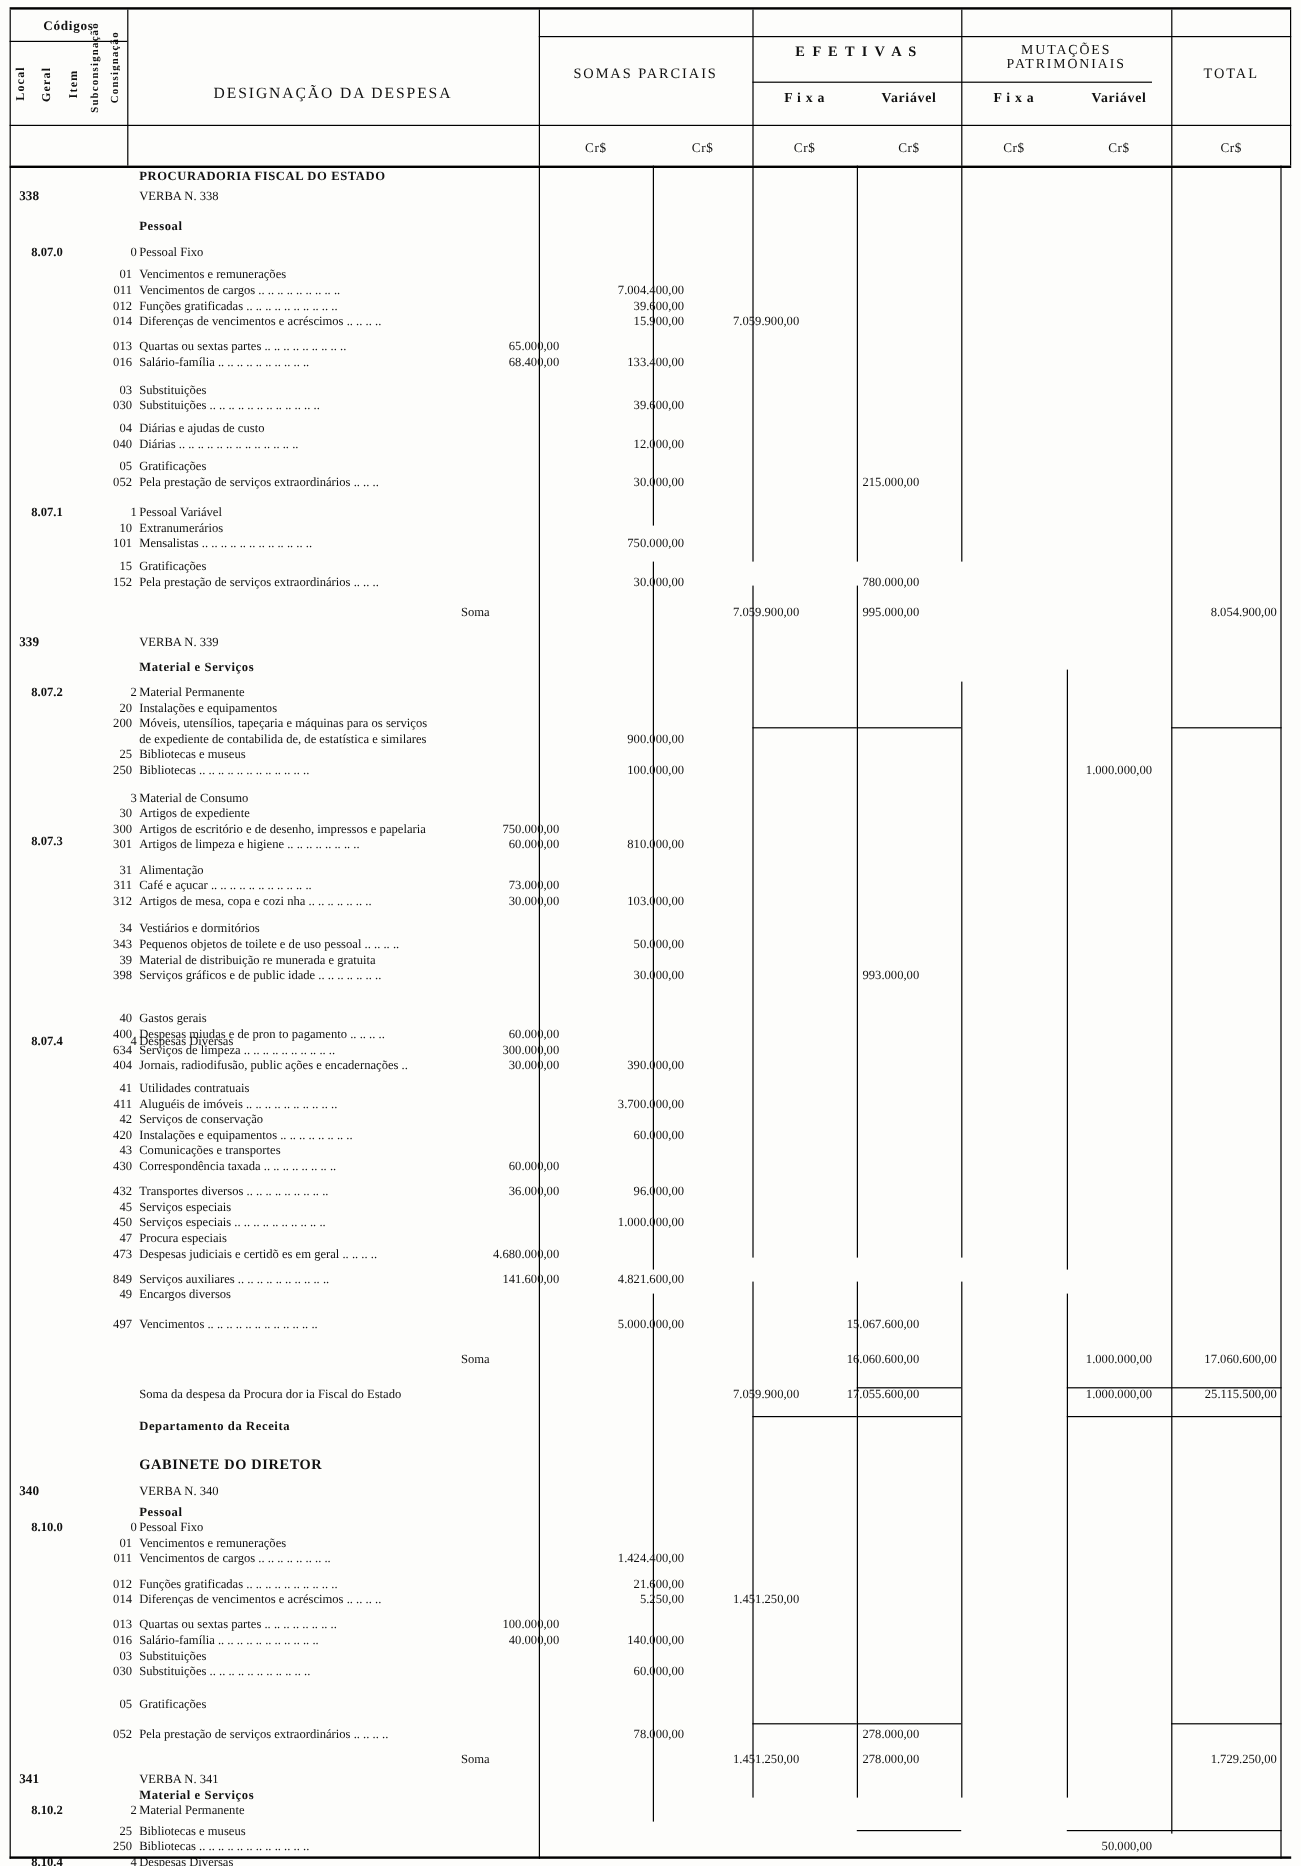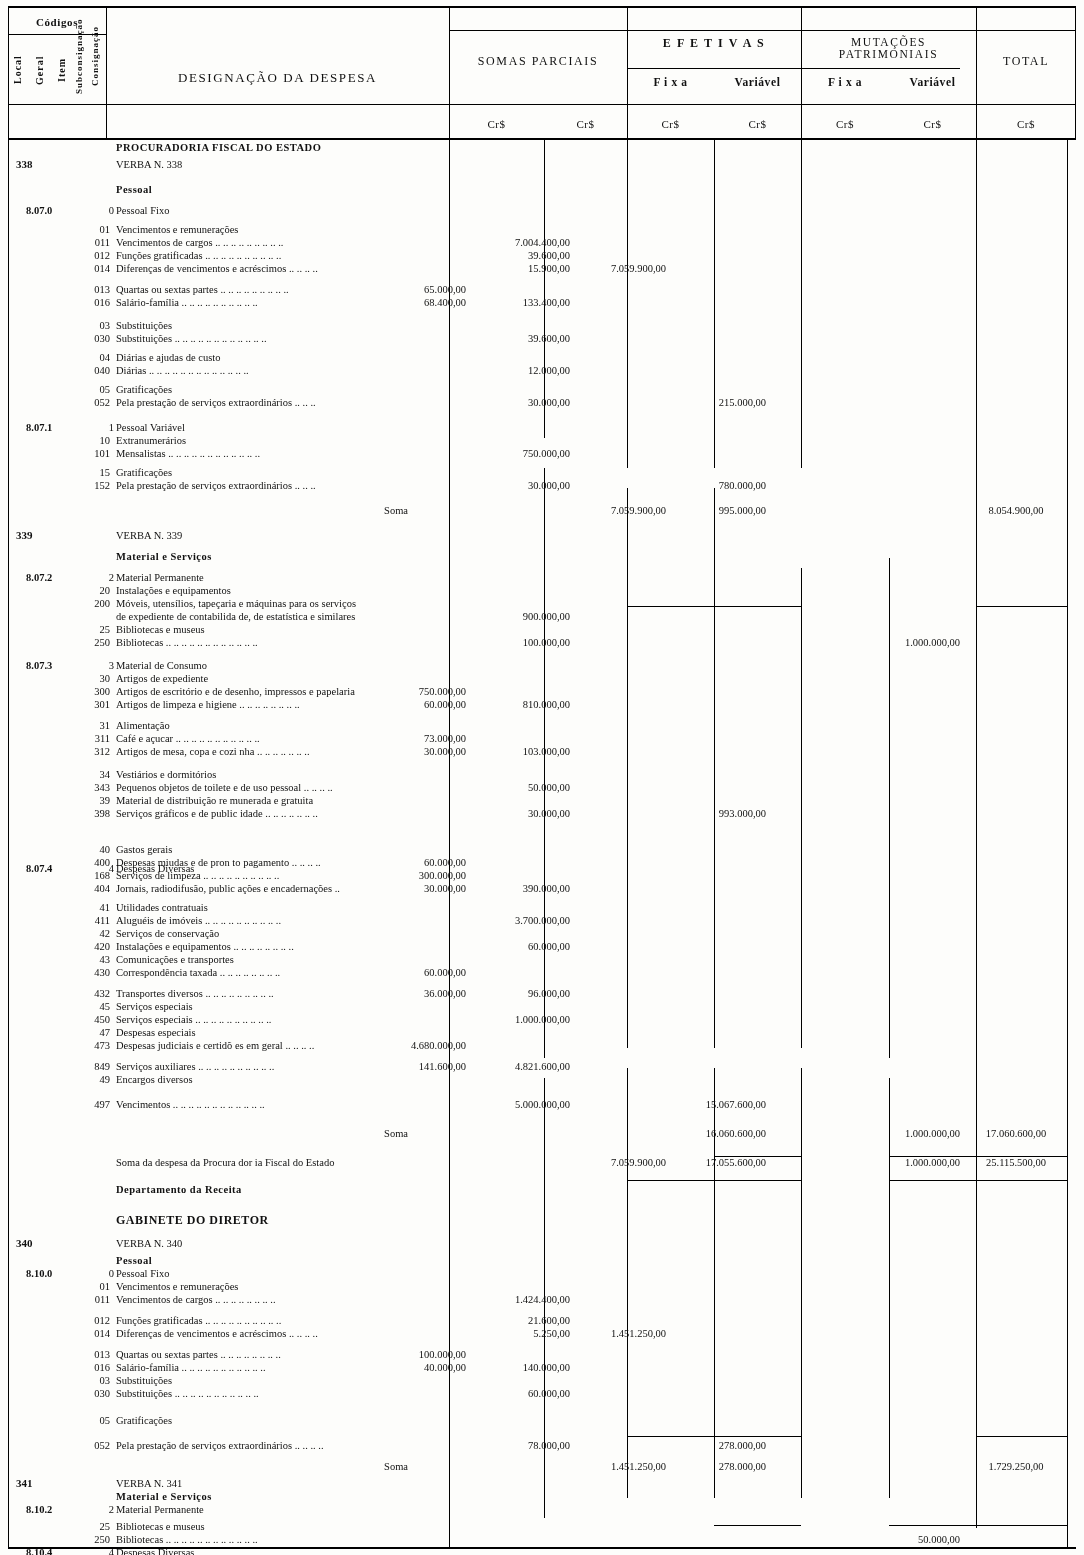--- a/index.html
+++ b/index.html
@@ -63,21 +63,21 @@
   .c-local{position:absolute;left:18px;width:54px;text-align:left;font-size:10.5px;}
   .c-item{position:absolute;left:72px;width:30px;text-align:right;font-size:10.5px;}
   .c-sub{position:absolute;left:62px;width:40px;text-align:right;font-size:10.5px;}
   .c-desig{position:absolute;left:108px;right:640px;text-align:left;font-size:10.5px;}
   .num{position:absolute;text-align:right;font-size:10.5px;}
   .n-sp1{width:96px;left:362px;}
   .n-sp2{width:96px;left:466px;}
   .n-ef-f{width:90px;left:568px;}
   .n-ef-v{width:90px;left:668px;}
   .n-mp-v{width:86px;left:866px;}
-  .n-tot{width:96px;left:960px;text-align:center;}
+  .n-tot{width:96px;left:960px;}
   .soma-label{position:absolute;left:108px;right:640px;text-align:right;padding-right:28px;font-size:10.5px;}
   .hr-small{position:absolute;height:1px;background:#000;}
 </style>
 </head>
 <body>
 
 <div class="page">
 
   <div class="hdr">
 
@@ -284,21 +284,21 @@
           <span class="c-sub">25</span>
           <span class="c-desig">Bibliotecas  e  museus</span>
         </div>
         <div class="row" style="top: 499px;">
           <span class="c-sub">250</span>
           <span class="c-desig">Bibliotecas  ..  ..  ..  ..  ..  ..  ..  ..  ..  ..  ..  ..</span>
           <span class="num n-sp2">100.000,00</span>
           <span class="num n-mp-v">1.000.000,00</span>
         </div>
         <div class="row" style="top: 522px;">
-          <span class="c-local" style="font-weight:bold;">8.07.3</span>
+          <span class="c-local" style="font-weight:bold;margin-top:36px;">8.07.3</span>
           <span class="c-item" style="left:92px;width:14px;">3</span>
           <span class="c-desig">Material de Consumo</span>
         </div>
         <div class="row" style="top: 535px;">
           <span class="c-sub">30</span>
           <span class="c-desig">Artigos de expediente</span>
         </div>
         <div class="row" style="top: 548px;">
           <span class="c-sub">300</span>
           <span class="c-desig">Artigos de escritório e de desenho, impressos e papelaria</span>
@@ -352,21 +352,21 @@
         <div class="row" style="top: 706px;">
           <span class="c-sub">40</span>
           <span class="c-desig">Gastos gerais</span>
         </div>
         <div class="row" style="top: 719px;">
           <span class="c-sub">400</span>
           <span class="c-desig">Despesas miudas e de pron to pagamento ..  ..  ..  ..</span>
           <span class="num n-sp1">60.000,00</span>
         </div>
         <div class="row" style="top: 732px;">
-          <span class="c-sub">168</span>
+          <span class="c-sub">634</span>
           <span class="c-desig">Serviços de limpeza  ..  ..  ..  ..  ..  ..  ..  ..  ..  ..</span>
           <span class="num n-sp1">300.000,00</span>
         </div>
         <div class="row" style="top: 745px;">
           <span class="c-sub">404</span>
           <span class="c-desig">Jornais, radiodifusão,  public ações e encadernações  ..</span>
           <span class="num n-sp1">30.000,00</span>
           <span class="num n-sp2">390.000,00</span>
         </div>
         <div class="row" style="top: 764px;">
@@ -406,21 +406,21 @@
           <span class="c-sub">45</span>
           <span class="c-desig">Serviços especiais</span>
         </div>
         <div class="row" style="top: 876px;">
           <span class="c-sub">450</span>
           <span class="c-desig">Serviços especiais  ..  ..  ..  ..  ..  ..  ..  ..  ..  ..</span>
           <span class="num n-sp2">1.000.000,00</span>
         </div>
         <div class="row" style="top: 889px;">
           <span class="c-sub">47</span>
-          <span class="c-desig">Despesas especiais</span>
+          <span class="c-desig">Procura especiais</span>
         </div>
         <div class="row" style="top: 902px;">
           <span class="c-sub">473</span>
           <span class="c-desig">Despesas judiciais e certidõ es em geral ..  ..  ..  ..</span>
           <span class="num n-sp1">4.680.000,00</span>
         </div>
         <div class="row" style="top: 923px;">
           <span class="c-sub">849</span>
           <span class="c-desig">Serviços auxiliares  ..  ..  ..  ..  ..  ..  ..  ..  ..  ..</span>
           <span class="num n-sp1">141.600,00</span>

